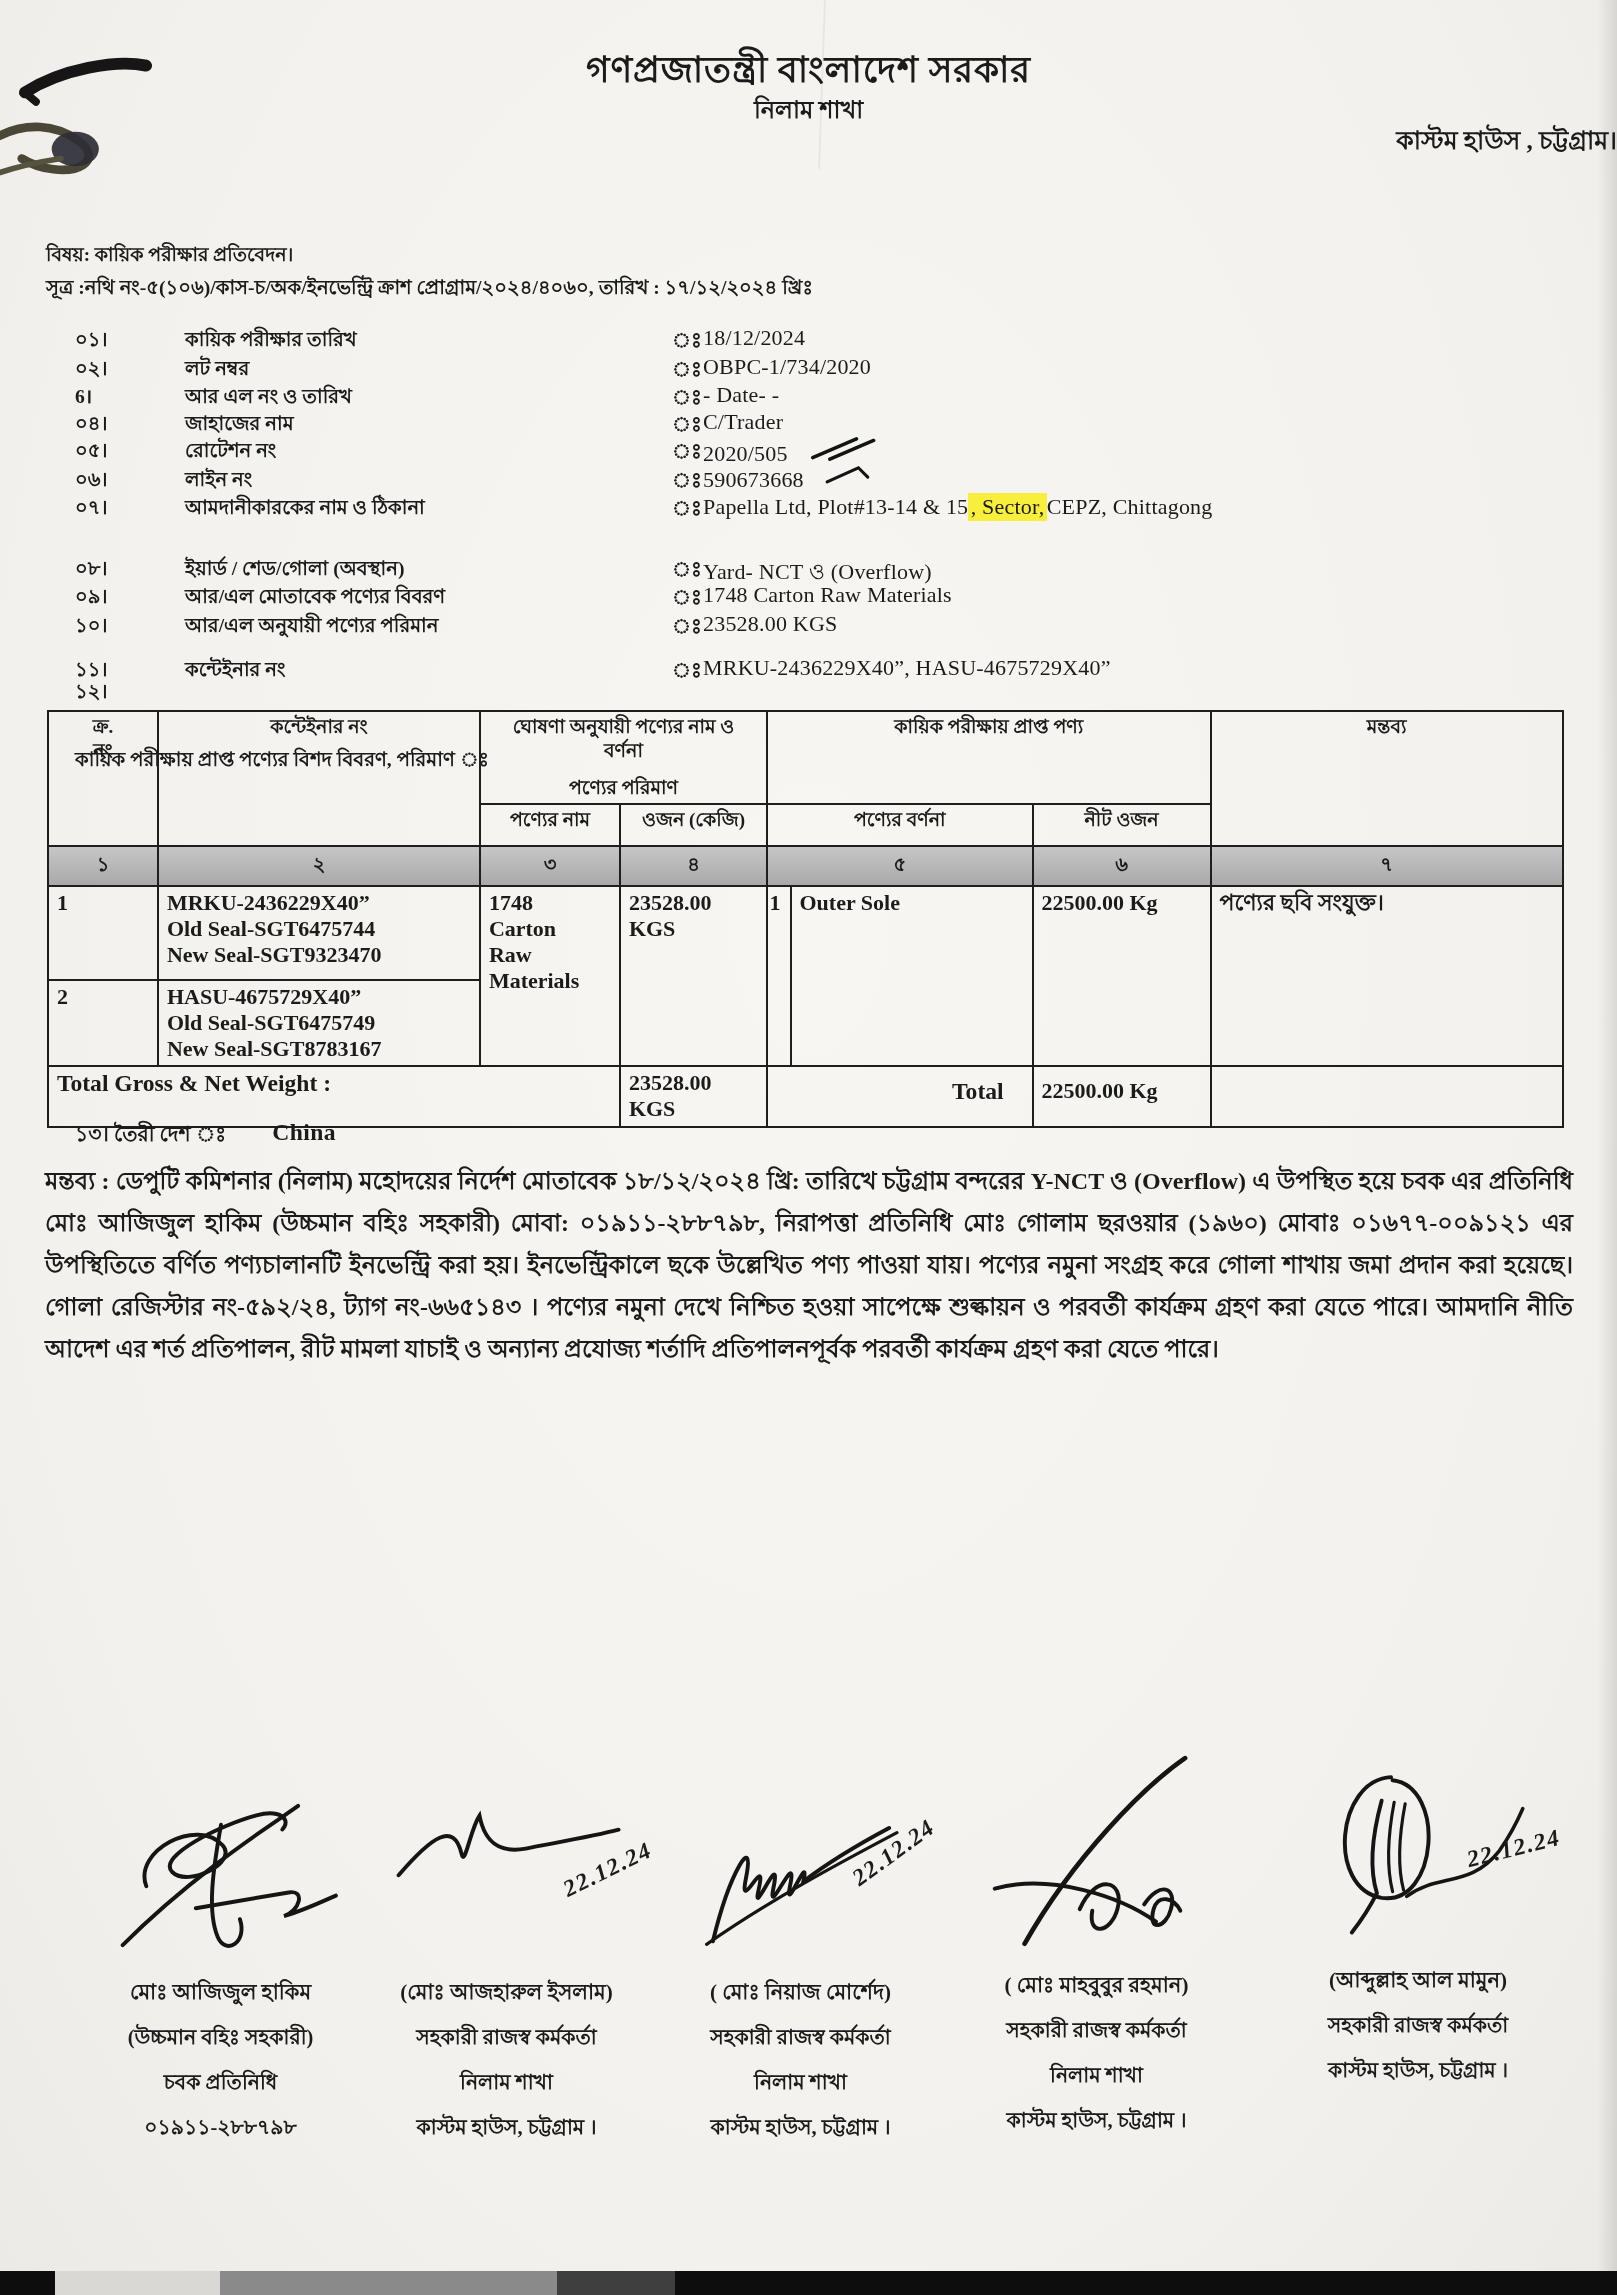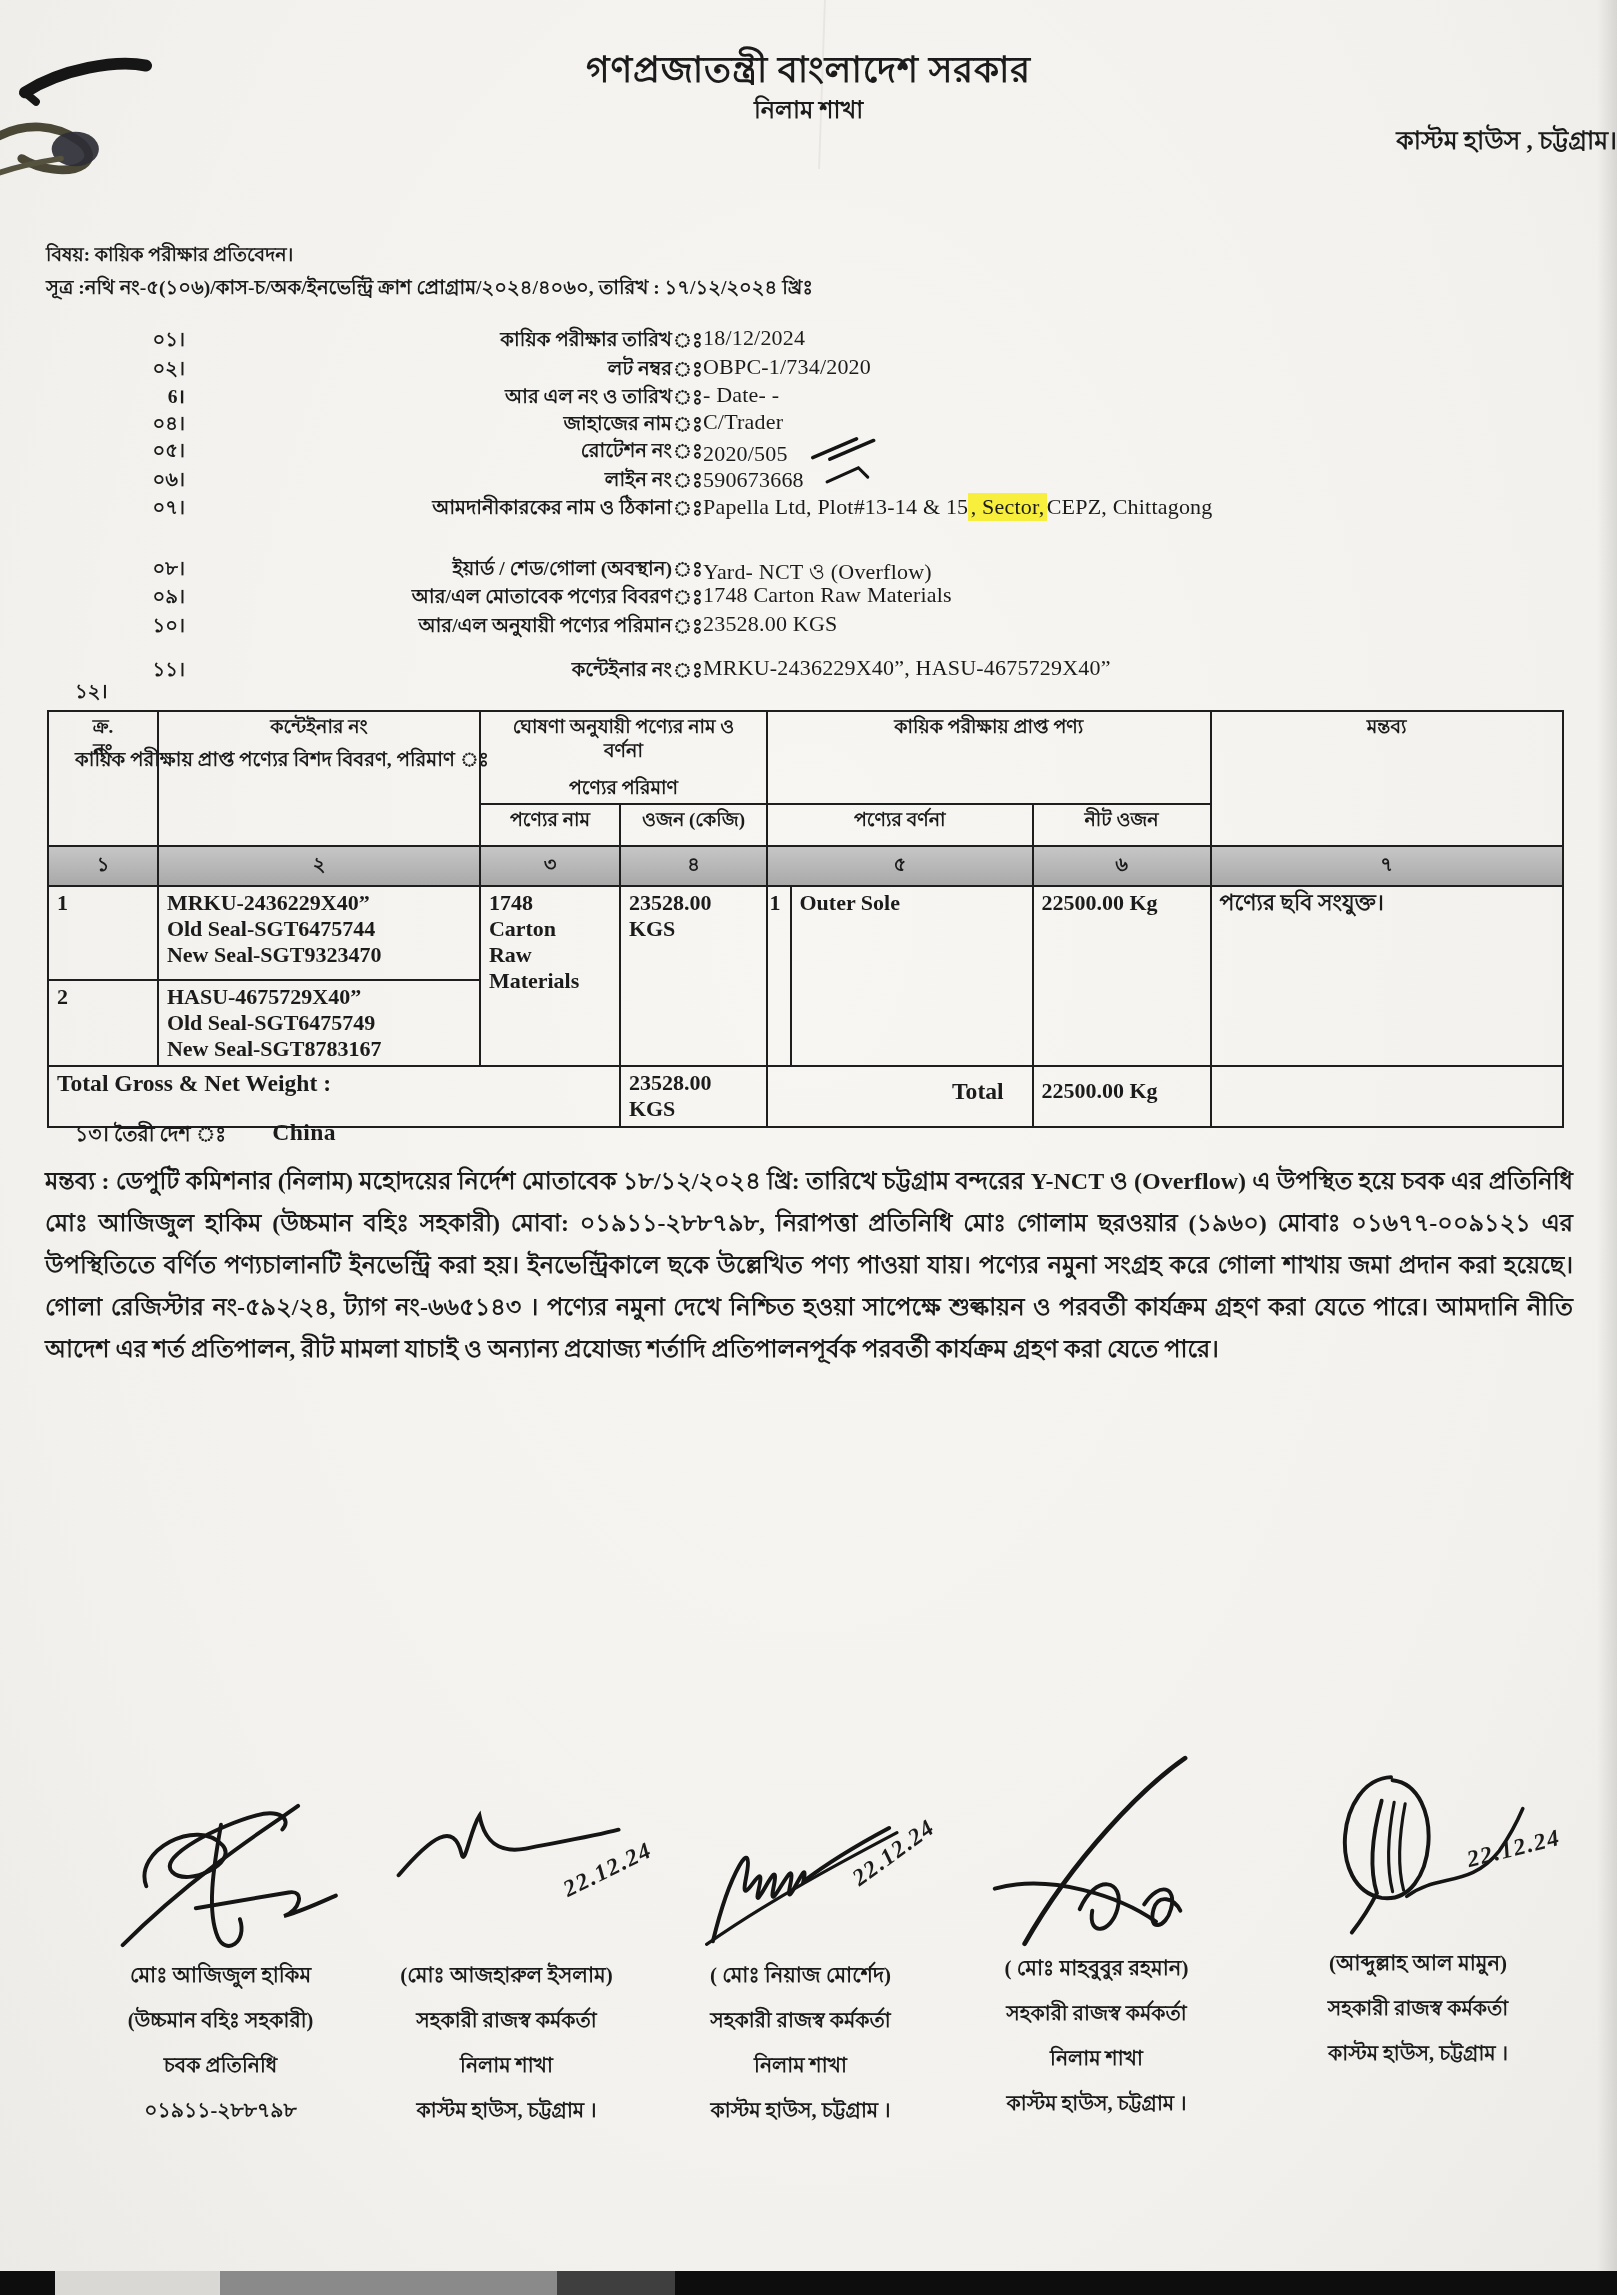--- a/index.html
+++ b/index.html
@@ -15,21 +15,21 @@
   }
   .abs{position:absolute;}
   
   .h-title{top:42px;left:0;width:100%;text-align:center;font-size:36px;font-weight:bold;letter-spacing:0.8px;}
   .h-branch{top:91px;left:0;width:100%;text-align:center;font-size:24px;font-weight:bold;}
   .h-office{top:121px;left:0;width:100%;text-align:right;font-size:25px;font-weight:bold;}
   .subject{top:240px;left:46px;font-size:19px;font-weight:bold;}
   .reference{top:273px;left:46px;font-size:19.6px;font-weight:bold;}
   
   .fields{top:325px;left:75px;width:1492px;height:369px;}
-  .frow{position:absolute;left:0;display:flex;align-items:flex-start;width:1476px;text-align:right;}
+  .frow{position:absolute;left:0;display:flex;align-items:flex-start;width:1476px;}
   .fno{width:110px;font-size:19.6px;font-weight:bold;}
   .flabel{width:487px;font-size:19.6px;font-weight:bold;}
   .fsep{width:31px;font-size:20.4px;font-weight:bold;}
   .fval{font-size:22px;font-weight:normal;letter-spacing:0.2px;display:flex;align-items:baseline;}
   .hl{background:#f7ef3c;padding:0.8px 2.4px;}
   .penmark{margin-left:20.4px;margin-top:-1.6px;}
   
   .sec12{top:677px;left:75px;font-size:19.6px;font-weight:bold;display:flex;gap:36px;flex-direction:column;}
   .dtable{top:710px;left:47px;}
   table{border-collapse:collapse;table-layout:fixed;width:1514px;background:transparent;}
@@ -40,21 +40,21 @@
   .decl3{margin-top:14px;}
   .tleft{text-align:left;}
   .tright{text-align:right;}
   
   .sec13{top:1119px;left:75px;font-size:20.4px;font-weight:bold;display:flex;}
   .sec13 .country{margin-left:46px;font-size:23.6px;letter-spacing:0.4px;}
   .remarks{top:1160px;left:45px;width:1528px;font-size:24px;line-height:42px;font-weight:bold;text-align:justify;}
   
   .sig{position:absolute;text-align:center;}
   .sig-scribble{display:block;margin:0 auto;}
-  .sig-name{font-size:21px;font-weight:bold;margin-top:2px;}
+  .sig-name{font-size:21px;font-weight:bold;margin-top:19px;}
   .sig-line{font-size:20.4px;font-weight:bold;margin-top:11px;}
   .sig-date{position:absolute;font-size:23.6px;font-weight:bold;font-style:italic;letter-spacing:1.6px;white-space:nowrap;}
   
   .bottom-strip{left:0;bottom:0;width:100%;height:23.6px;background:#0d0d0d;}
   .bs-a{position:absolute;left:55px;top:0;width:165px;height:23.6px;background:#d9d8d4;}
   .bs-b{position:absolute;left:220px;top:0;width:338px;height:23.6px;background:#8a8a8a;}
   .bs-c{position:absolute;left:557px;top:0;width:118px;height:23.6px;background:#3f3f3f;}
   .edge-right{right:0;top:0;width:20.4px;height:100%;background:linear-gradient(to right,rgba(0,0,0,0),rgba(0,0,0,0.10));}
   .crease{top:0;left:821px;width:2.4px;height:169px;background:rgba(0,0,0,0.05);transform:rotate(2deg);}
 </style>

